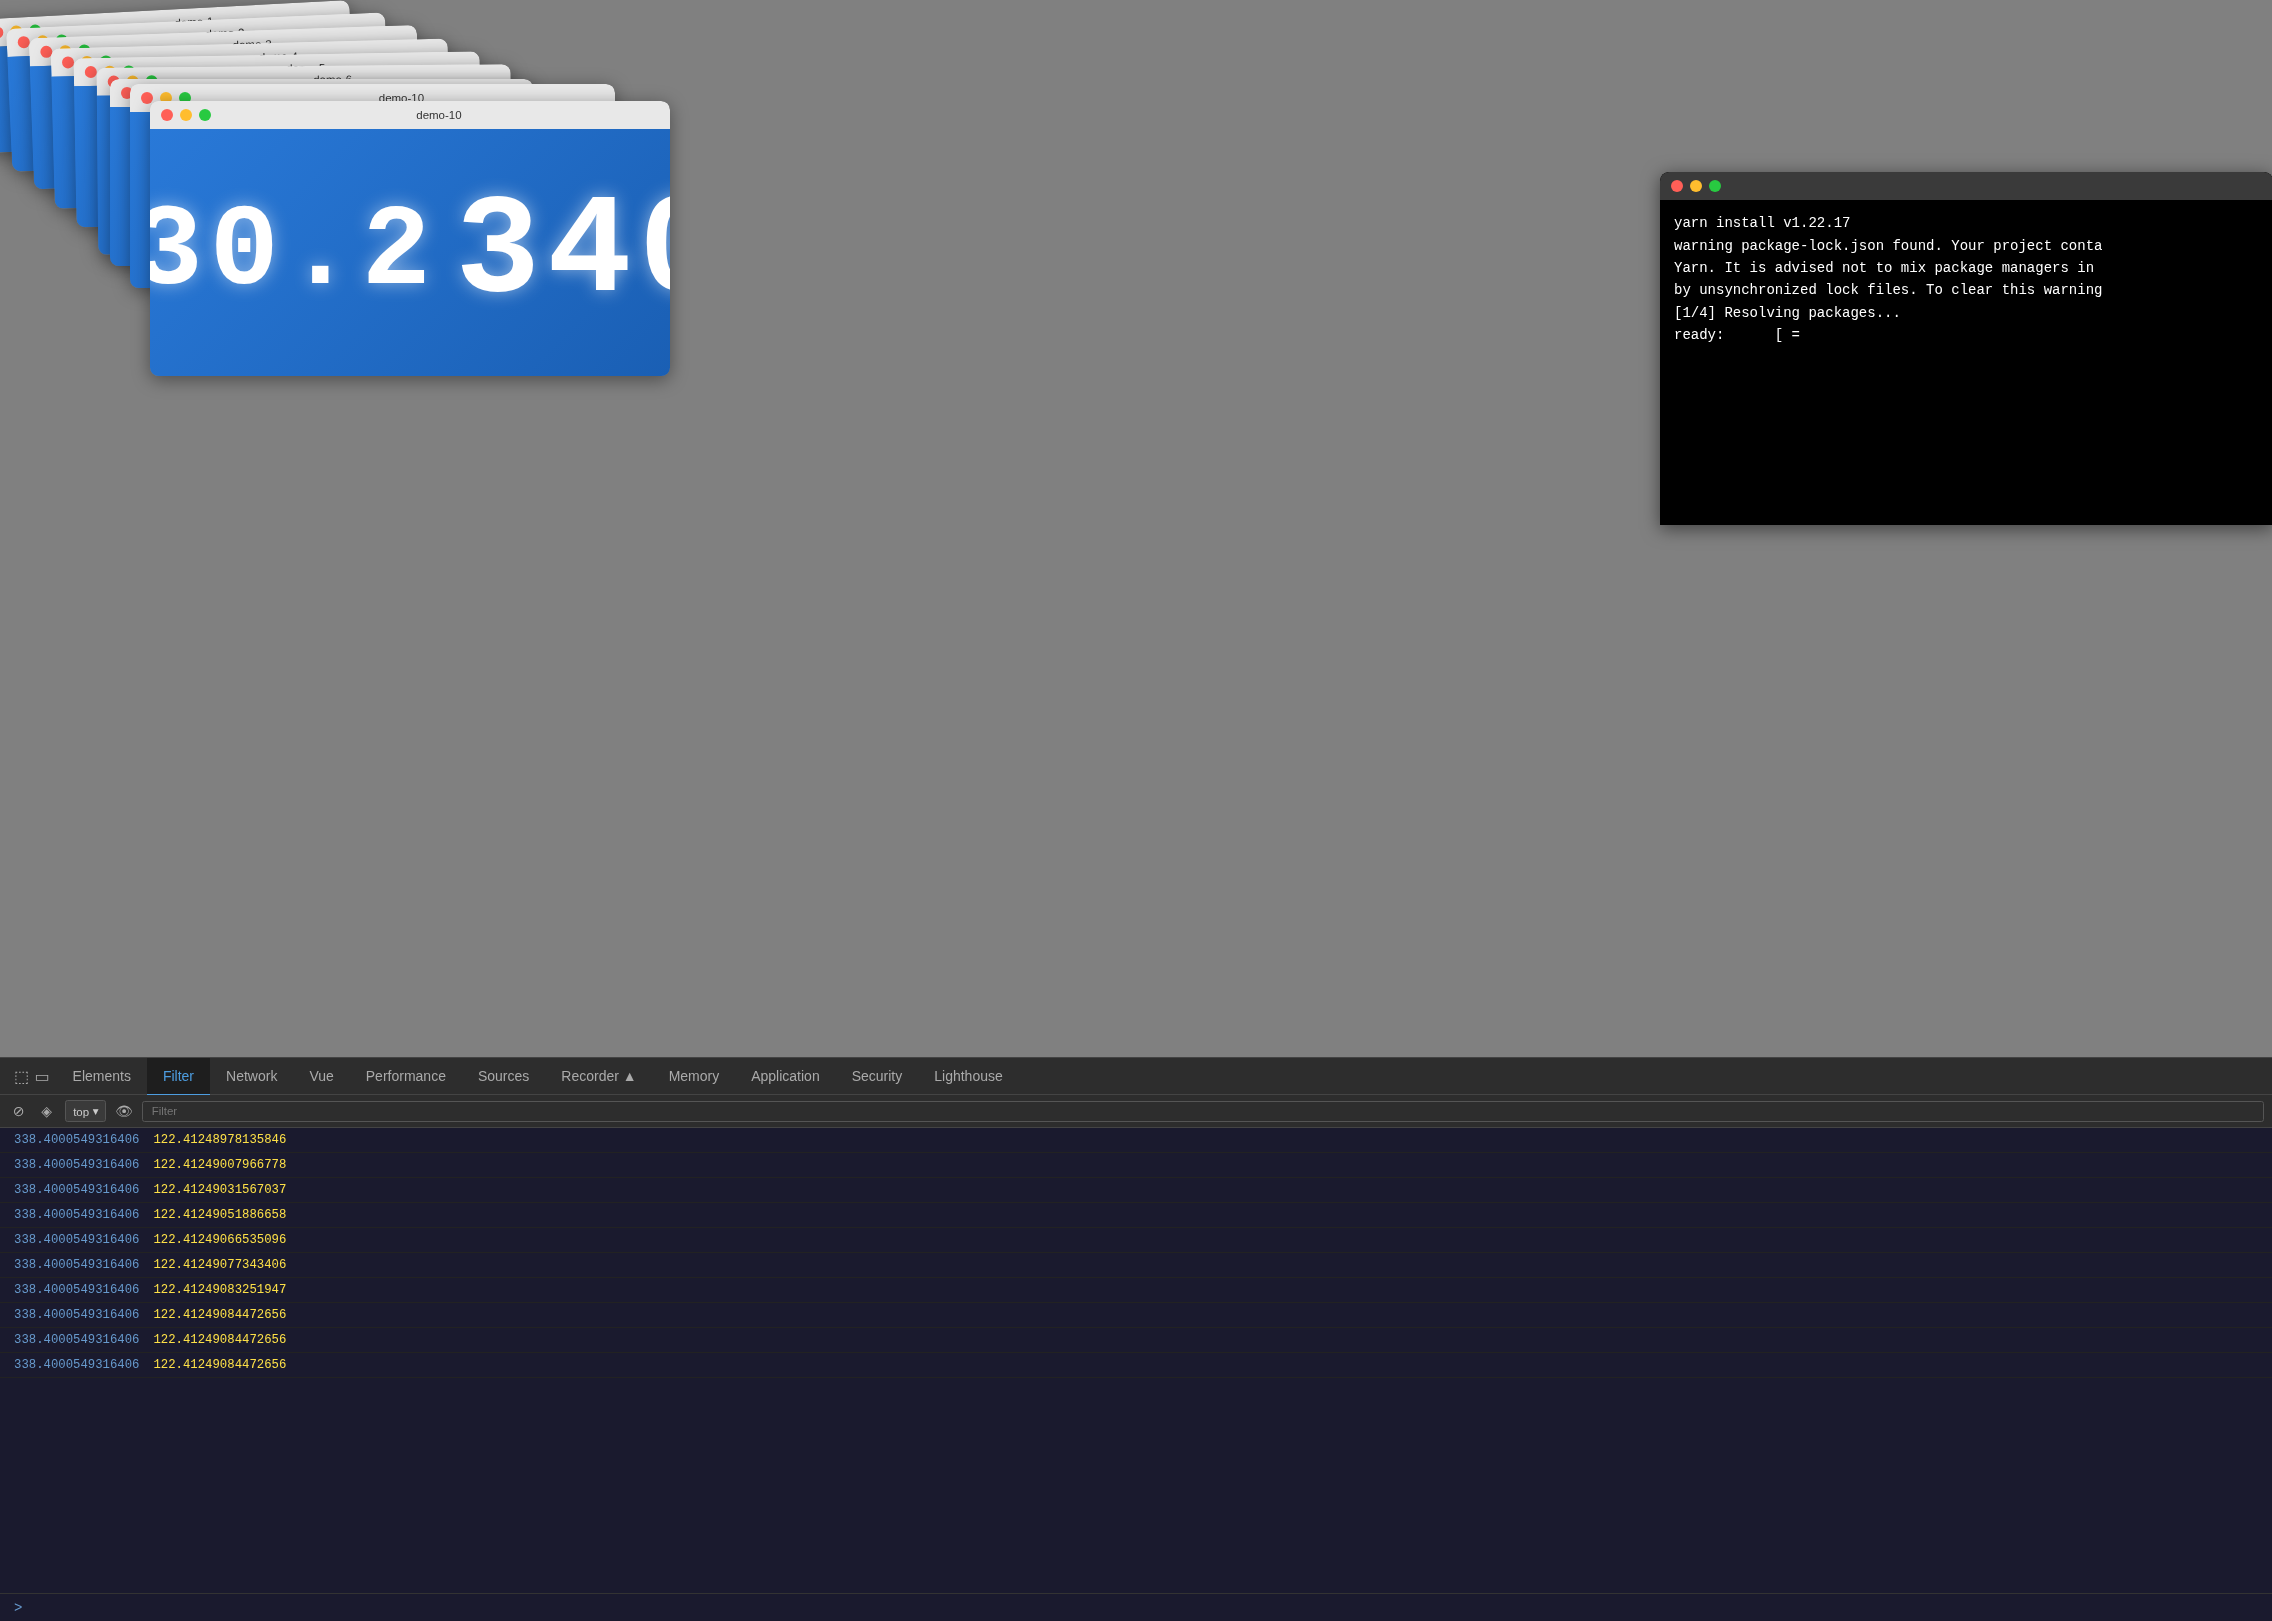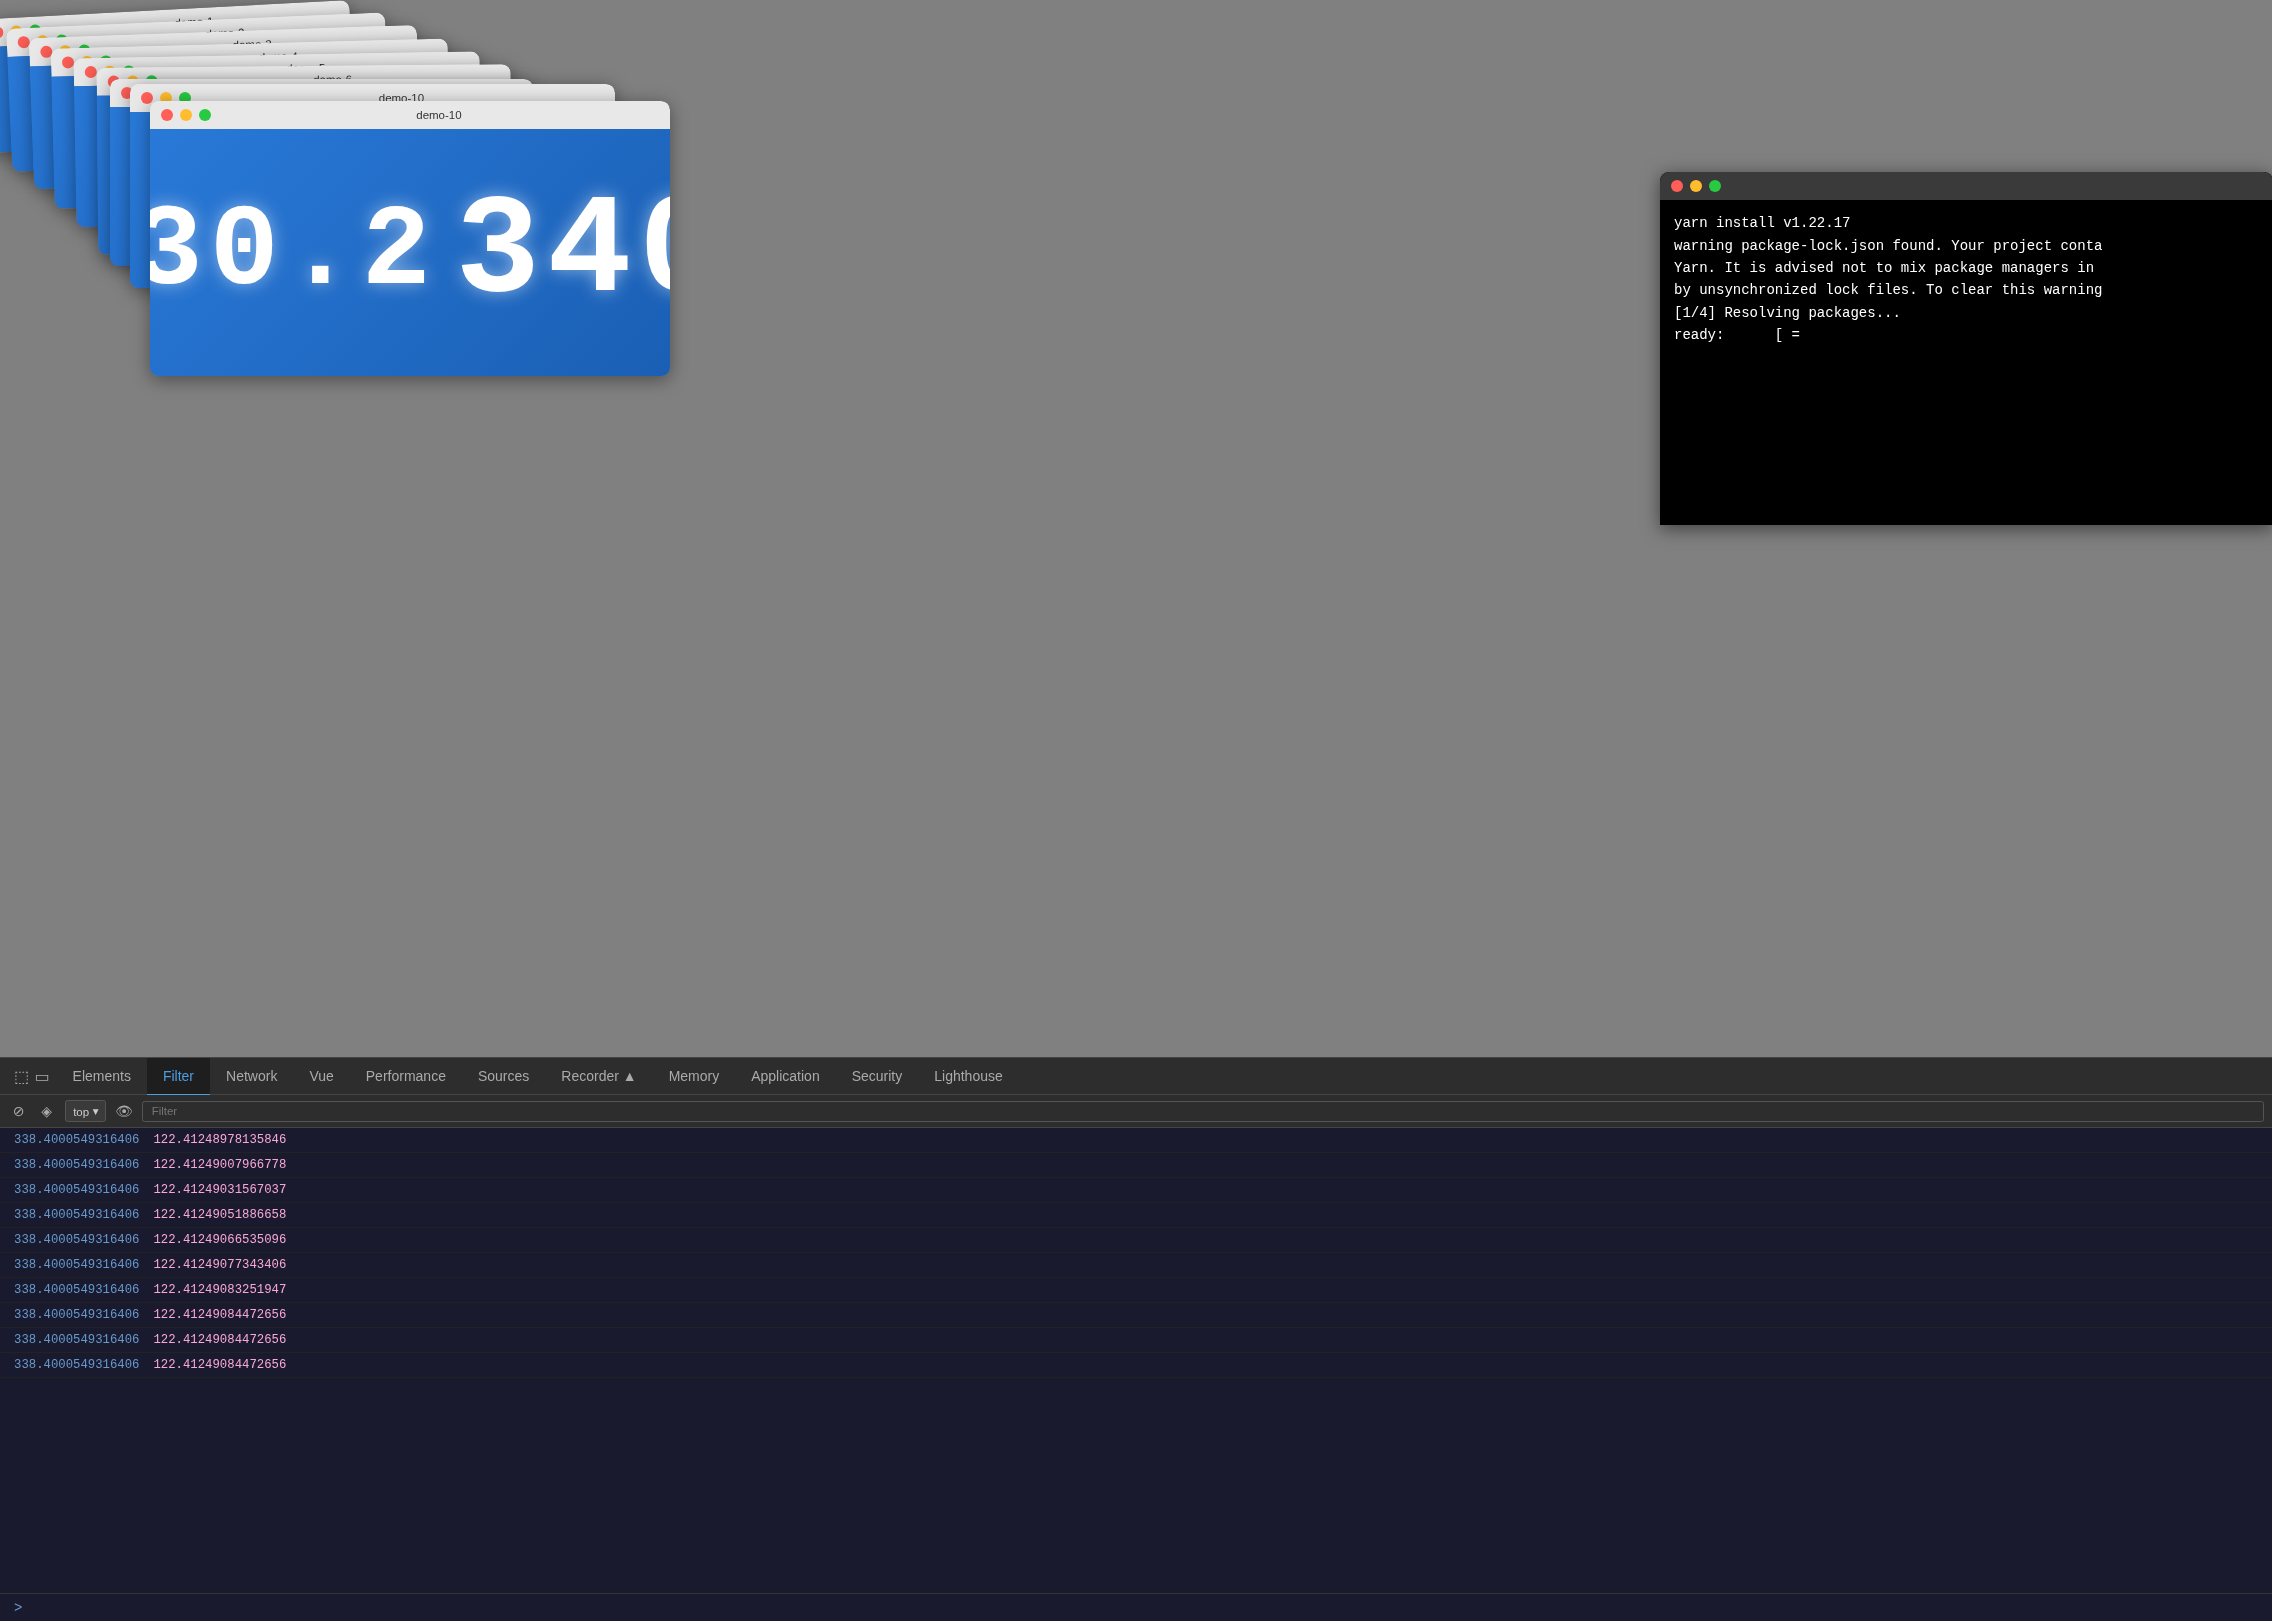--- a/index.html
+++ b/index.html
@@ -247,21 +247,21 @@
       border-bottom: 0.9px solid #222;
       min-height: 25px;
     }
 
     .console-num1 {
       color: #6699cc;
       margin-right: 14px;
     }
 
     .console-num2 {
-      color: #f9a8d4;
+      color: #fde047;
     }
 
     .devtools-input-row {
       display: flex;
       align-items: center;
       padding: 5.3px 14px;
       background: #1a1a2e;
       border-top: 0.9px solid #333;
       flex-shrink: 0;
     }

